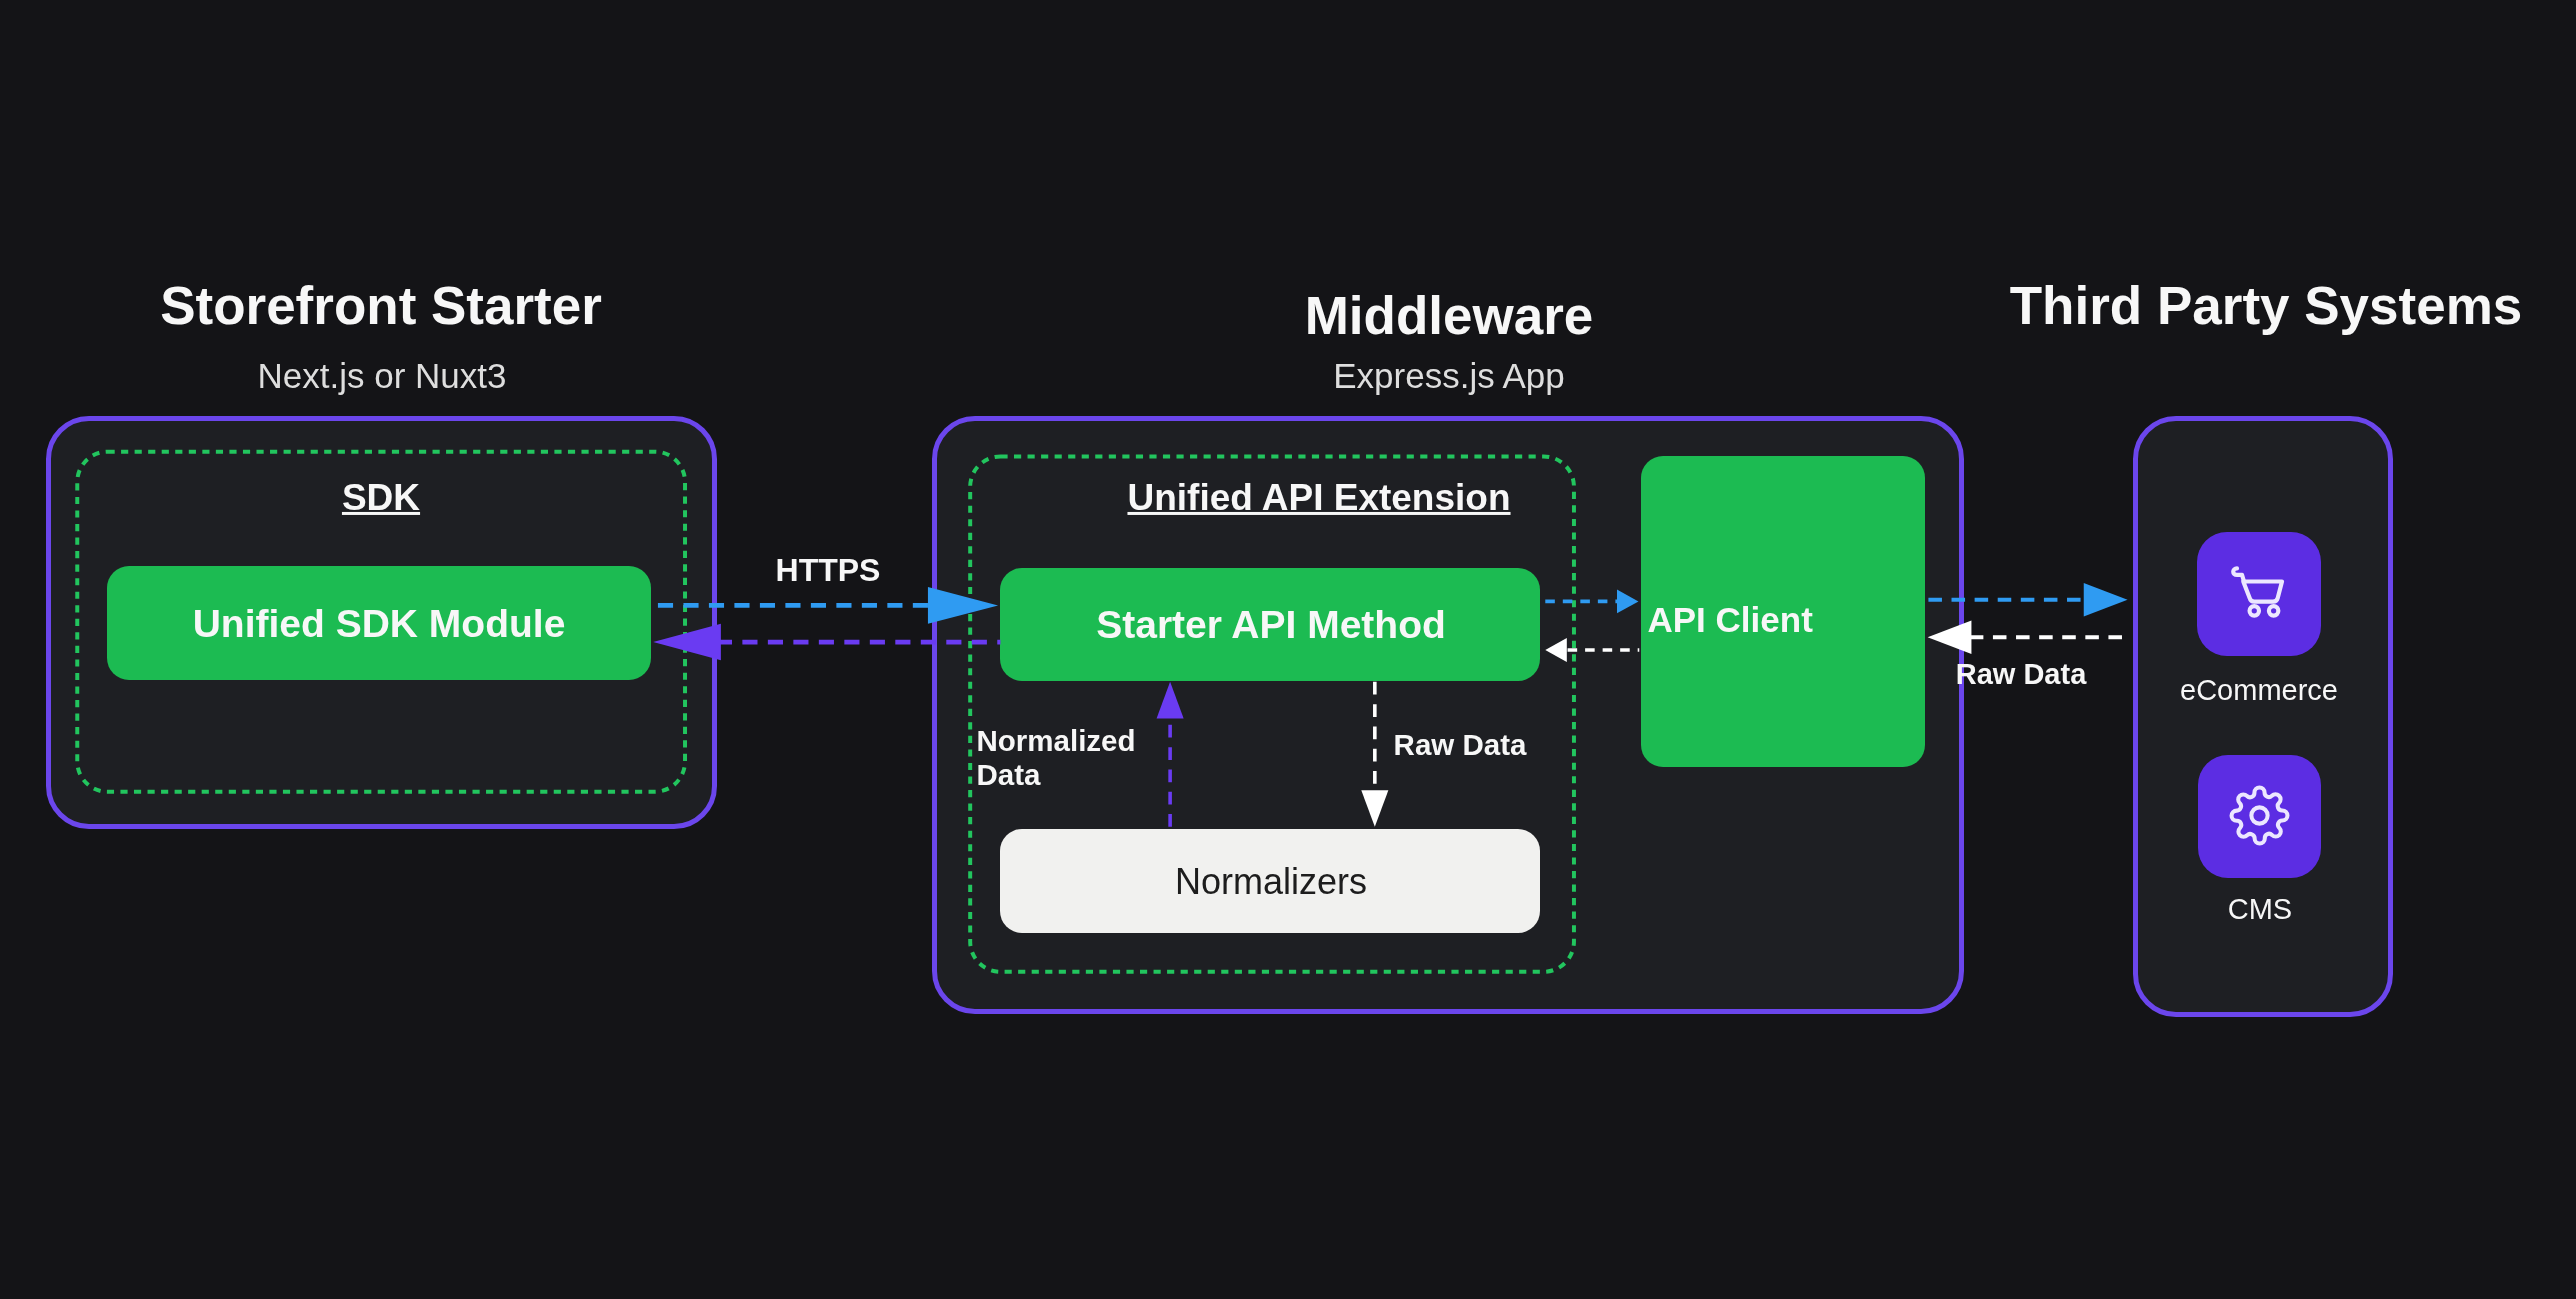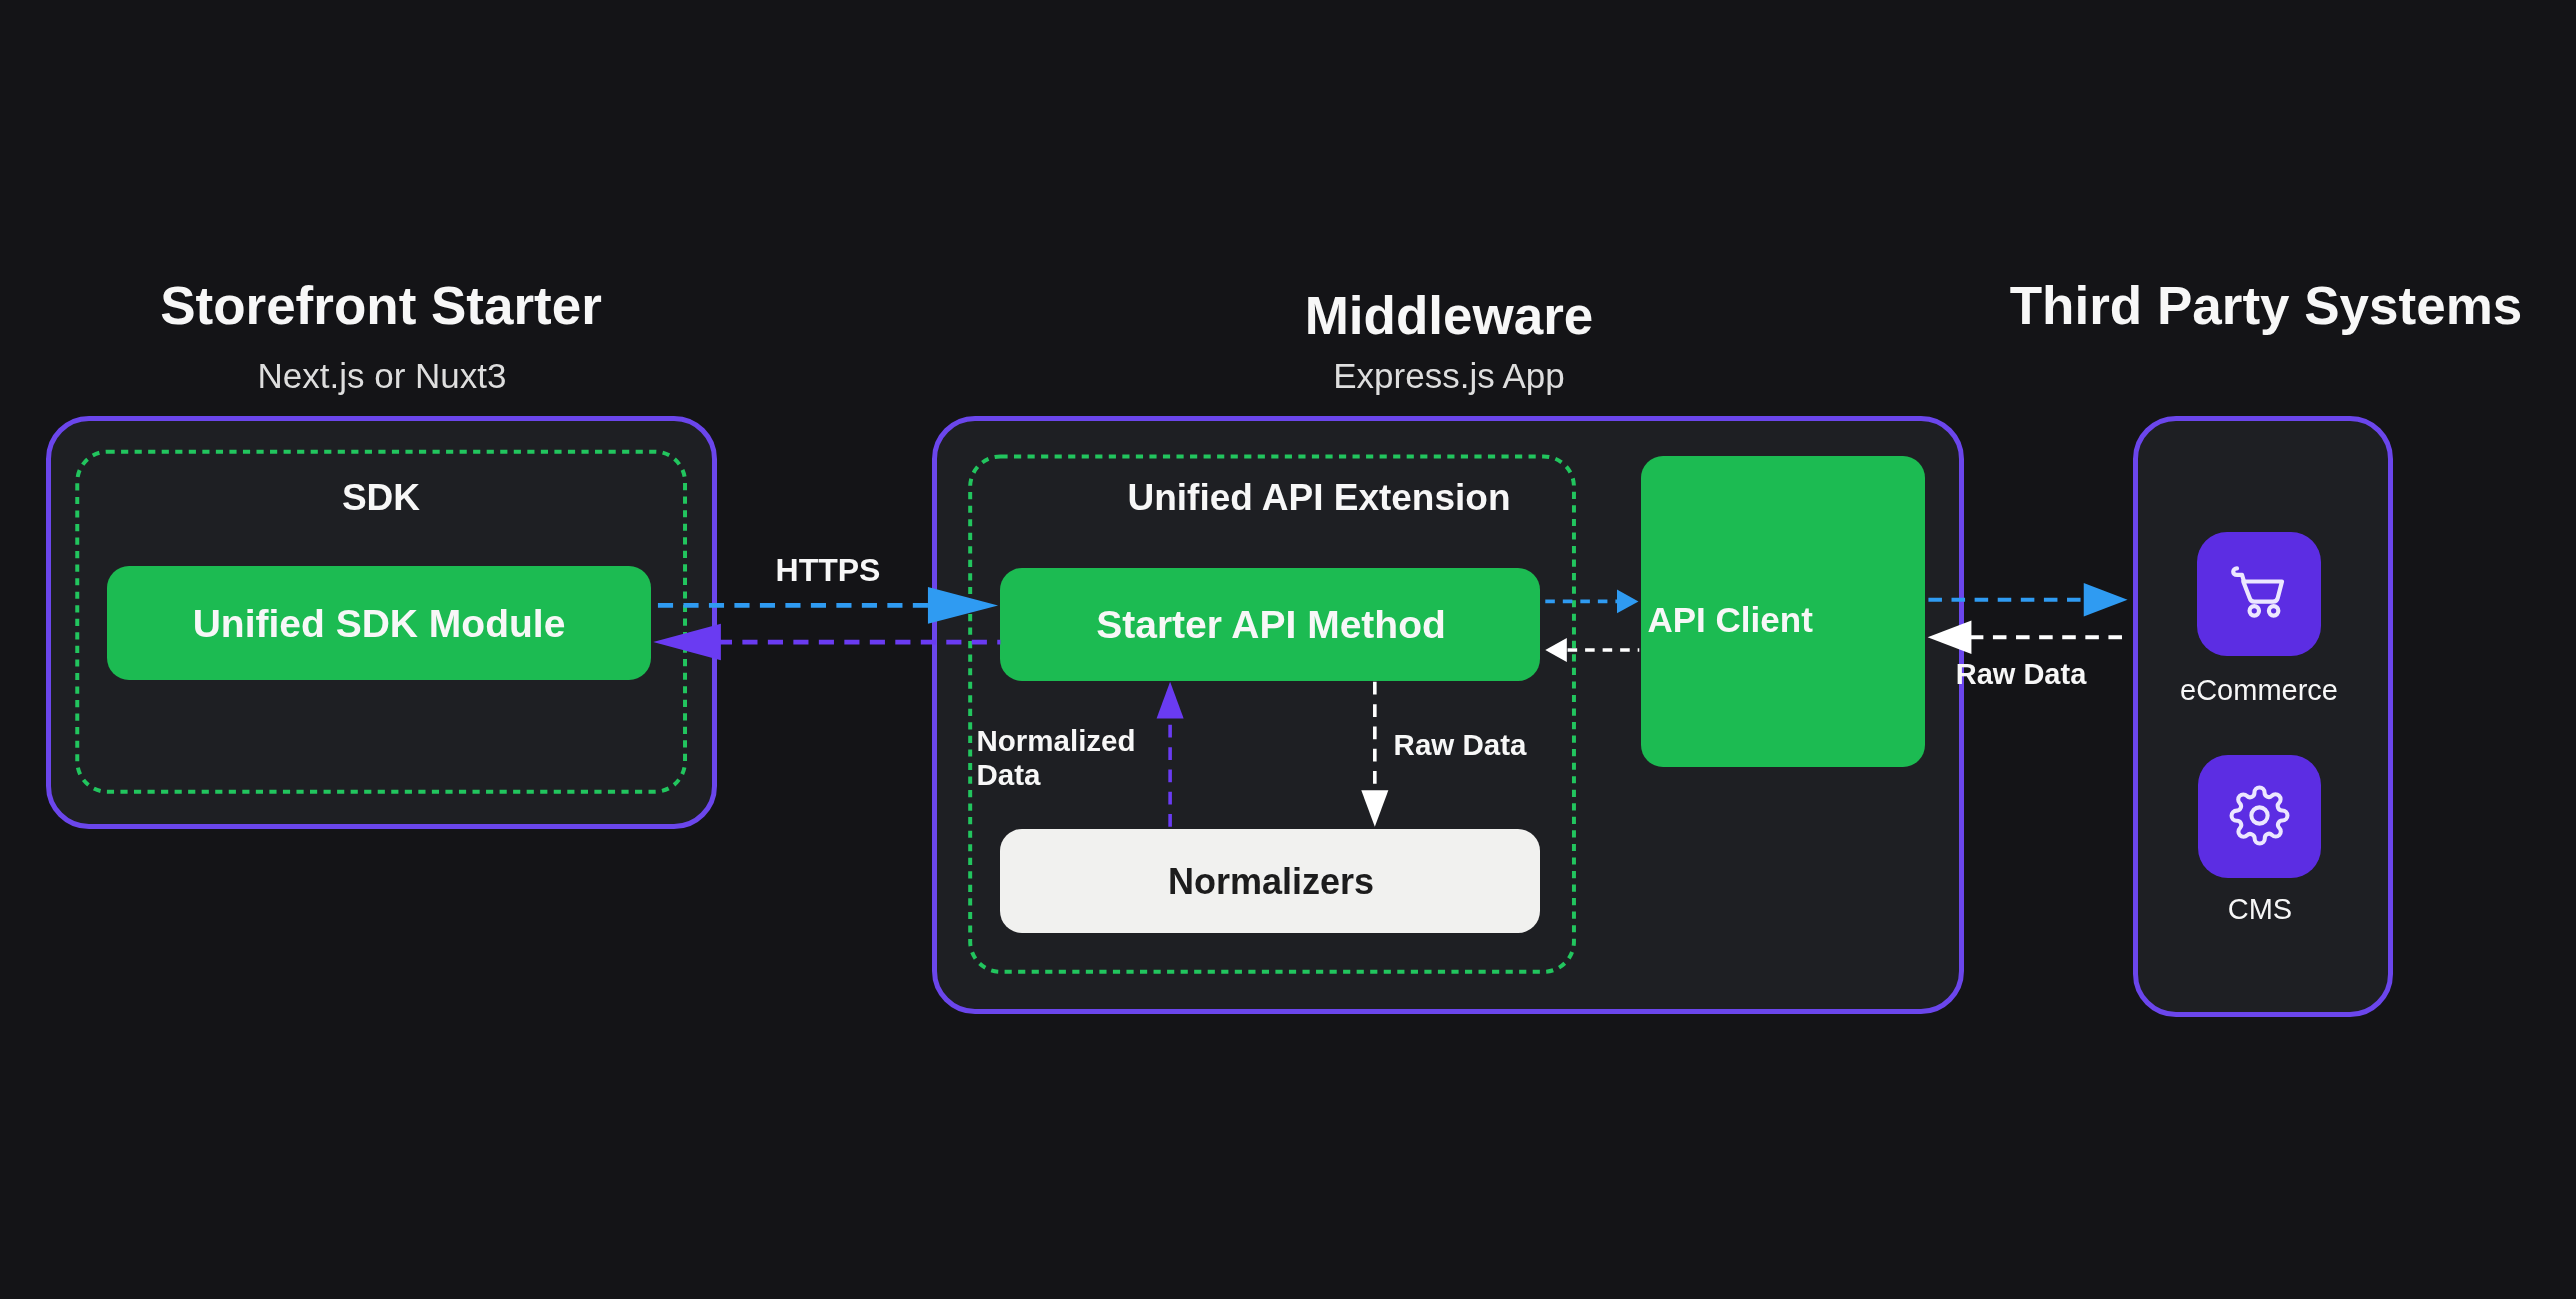--- a/index.html
+++ b/index.html
@@ -36,24 +36,24 @@
   .txt{
     position:absolute;
     transform:translate(-50%,-50%);
     color:#f7f7f7;
     white-space:nowrap;
     text-align:left;
     line-height:1.3;
   }
   .title{font-size:53px;font-weight:bold;letter-spacing:0px;}
   .subtitle{font-size:35px;font-weight:normal;color:#dedede;}
-  .boxhdr{font-size:37px;font-weight:600;}
+  .boxhdr{font-size:37px;font-weight:600;text-decoration:underline;}
   .boxtxt{font-size:39px;font-weight:600;}
   .boxtxt2{font-size:35px;font-weight:600;white-space:normal;width:271px;line-height:1.5;}
-  .darktxt{font-size:36px;font-weight:700;color:#1d1d1d;}
+  .darktxt{font-size:36px;font-weight:400;color:#1d1d1d;}
   .arrlbl{font-size:30px;font-weight:600;}
   .arrlbl2{font-size:29.5px;font-weight:600;white-space:normal;width:207px;line-height:1.15;}
   .tilelbl{font-size:29px;font-weight:500;}
   svg.overlay{position:absolute;left:0;top:0;pointer-events:none;}
 </style>
 </head>
 <body>
 
 <div id="canvas">
 

